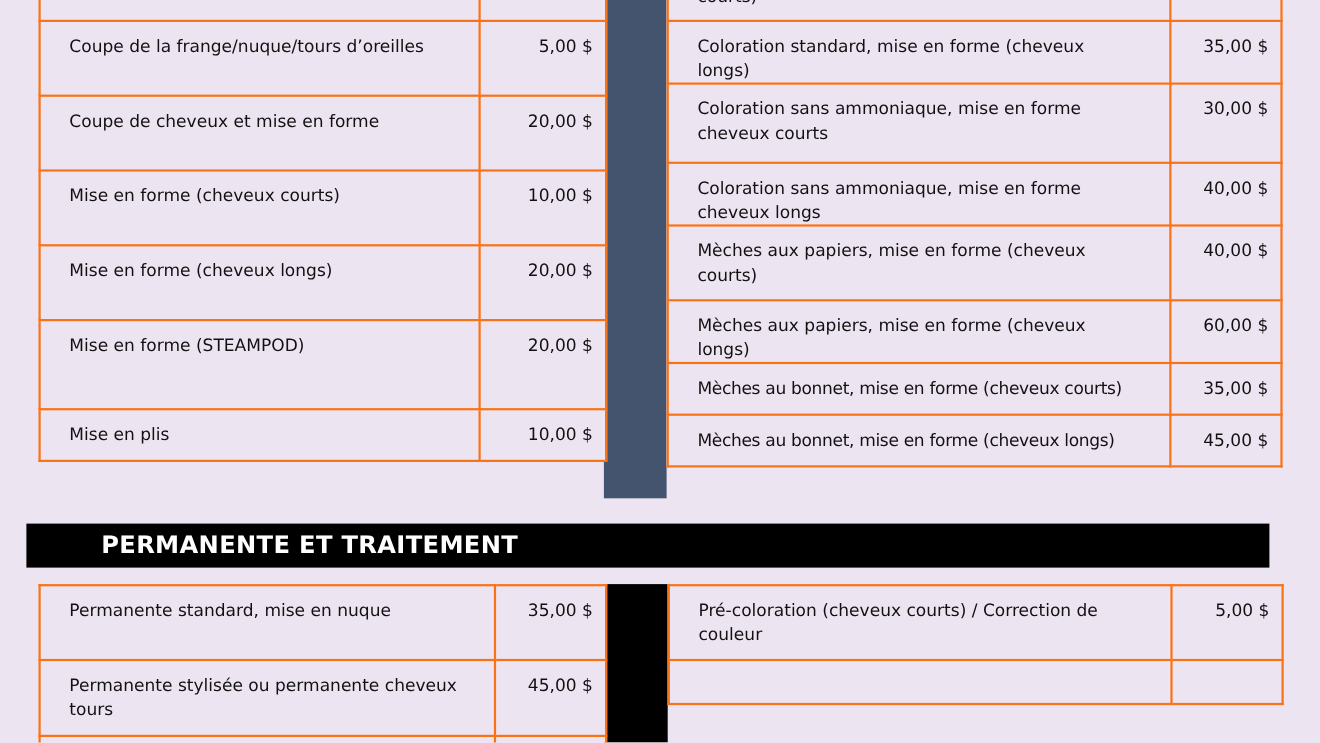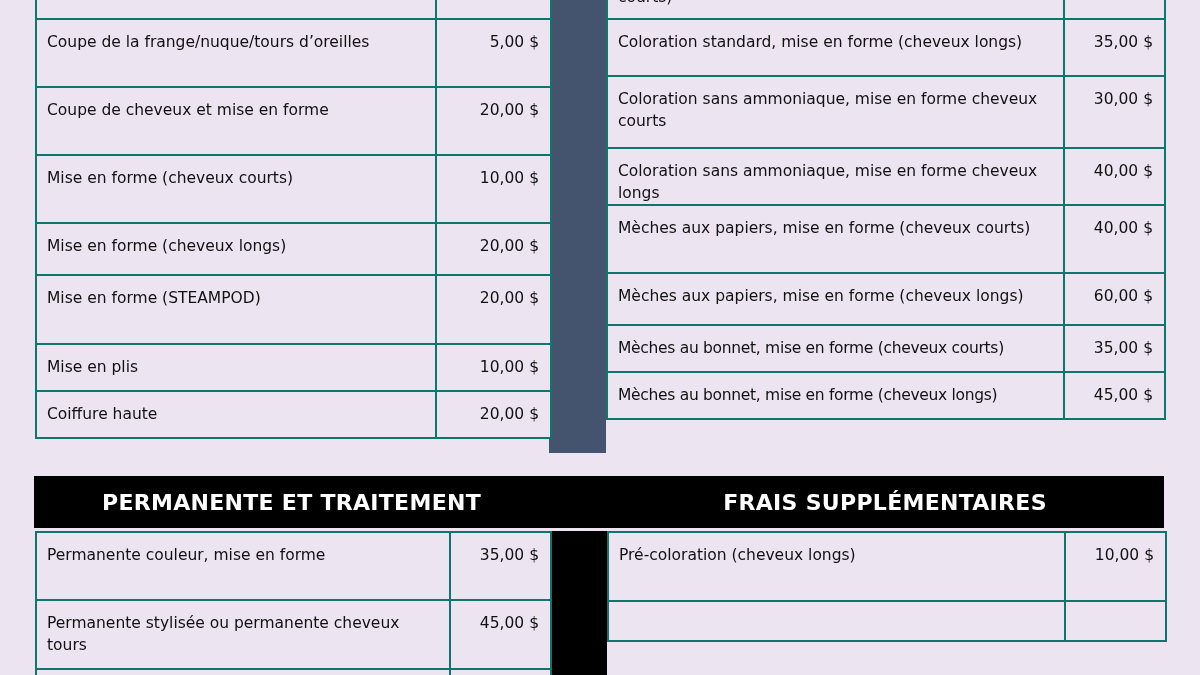--- a/index.html
+++ b/index.html
@@ -10,22 +10,22 @@
     color:#111;
   }
   .abs { position:absolute; }
   .band-slate { background:#44546f; }
   .band-black { background:#000; }
   table.price {
     position:absolute; border-collapse:collapse; table-layout:fixed;
     background:#ede4f1;
   }
   table.price td {
-    border:2px solid #0f766e; vertical-align:top;
-    font-size:15.5px; line-height:22px; padding:0 10px;
+    border:2px solid #f97316; vertical-align:top;
+    font-size:15.5px; line-height:22px; padding:0 26px;
   }
   table.price td.desc { padding-top:11px; }
   table.price td.amt { text-align:right; padding-top:11px; padding-right:11px; white-space:nowrap; }
   .hdr {
     position:absolute; background:#000; color:#fff;
     font-weight:bold; font-size:22px; letter-spacing:0.3px;
     display:flex; align-items:center;
   }
   .hdr span { position:absolute; }
 </style>
@@ -49,35 +49,31 @@
     <td class="amt">5,00 $</td>
   </tr>
   <tr style="height:68px">
     <td class="desc">Coupe de cheveux et mise en forme</td>
     <td class="amt">20,00 $</td>
   </tr>
   <tr style="height:68px">
     <td class="desc">Mise en forme (cheveux courts)</td>
     <td class="amt">10,00 $</td>
   </tr>
-  <tr style="height:52px">
+  <tr style="height:68px">
     <td class="desc">Mise en forme (cheveux longs)</td>
     <td class="amt">20,00 $</td>
   </tr>
-  <tr style="height:69px">
+  <tr style="height:81px">
     <td class="desc">Mise en forme (STEAMPOD)</td>
     <td class="amt">20,00 $</td>
   </tr>
   <tr style="height:47px">
     <td class="desc">Mise en plis</td>
     <td class="amt">10,00 $</td>
-  </tr>
-  <tr style="height:47px">
-    <td class="desc">Coiffure haute</td>
-    <td class="amt">20,00 $</td>
   </tr>
 </tbody>
   </table>
 
 <table class="price" style="left:606px; top:-48px; width:558px;">
   <colgroup>
       <col style="width:457px">
       <col style="width:101px">
     </colgroup>
   <tbody>
@@ -109,55 +105,54 @@
     <td class="desc" style="white-space:nowrap; letter-spacing:-0.3px;">Mèches au bonnet, mise en forme (cheveux courts)</td>
     <td class="amt">35,00 $</td>
   </tr>
   <tr style="height:47px">
     <td class="desc" style="white-space:nowrap; letter-spacing:-0.3px;">Mèches au bonnet, mise en forme (cheveux longs)</td>
     <td class="amt">45,00 $</td>
   </tr>
 </tbody>
   </table>
 
-<div class="hdr" style="left:34px; top:476px; width:1130px; height:52px;">
+<div class="hdr" style="left:24px; top:476px; width:1130px; height:40px;">
   <span style="left:0; width:515px; text-align:center;">PERMANENTE ET TRAITEMENT</span>
-  <span style="left:572px; width:558px; text-align:center;">FRAIS SUPPLÉMENTAIRES</span>
 </div>
 <div class="abs band-black" style="left:549px; top:531px; width:58px; height:144px;"></div>
 
 <table class="price" style="left:35px; top:531px; width:515px;">
   <colgroup>
       <col style="width:414px">
       <col style="width:101px">
     </colgroup>
   <tbody>
       <tr style="height:68px">
-    <td class="desc">Permanente couleur, mise en forme</td>
+    <td class="desc">Permanente standard, mise en nuque</td>
     <td class="amt">35,00 $</td>
   </tr>
   <tr style="height:69px">
     <td class="desc">Permanente stylisée ou permanente cheveux tours</td>
     <td class="amt">45,00 $</td>
   </tr>
   <tr style="height:40px">
     <td class="desc"></td>
     <td class="amt"></td>
   </tr>
 </tbody>
   </table>
 
 <table class="price" style="left:607px; top:531px; width:558px;">
   <colgroup>
       <col style="width:457px">
       <col style="width:101px">
     </colgroup>
   <tbody>
-  <tr style="height:69px">
-    <td class="desc">Pré-coloration (cheveux longs)</td>
-    <td class="amt">10,00 $</td>
+      <tr style="height:68px">
+    <td class="desc">Pré-coloration (cheveux courts) / Correction de couleur</td>
+    <td class="amt">5,00 $</td>
   </tr>
   <tr style="height:40px">
     <td class="desc"></td>
     <td class="amt"></td>
   </tr>
 </tbody>
   </table>
 
 </body></html>

